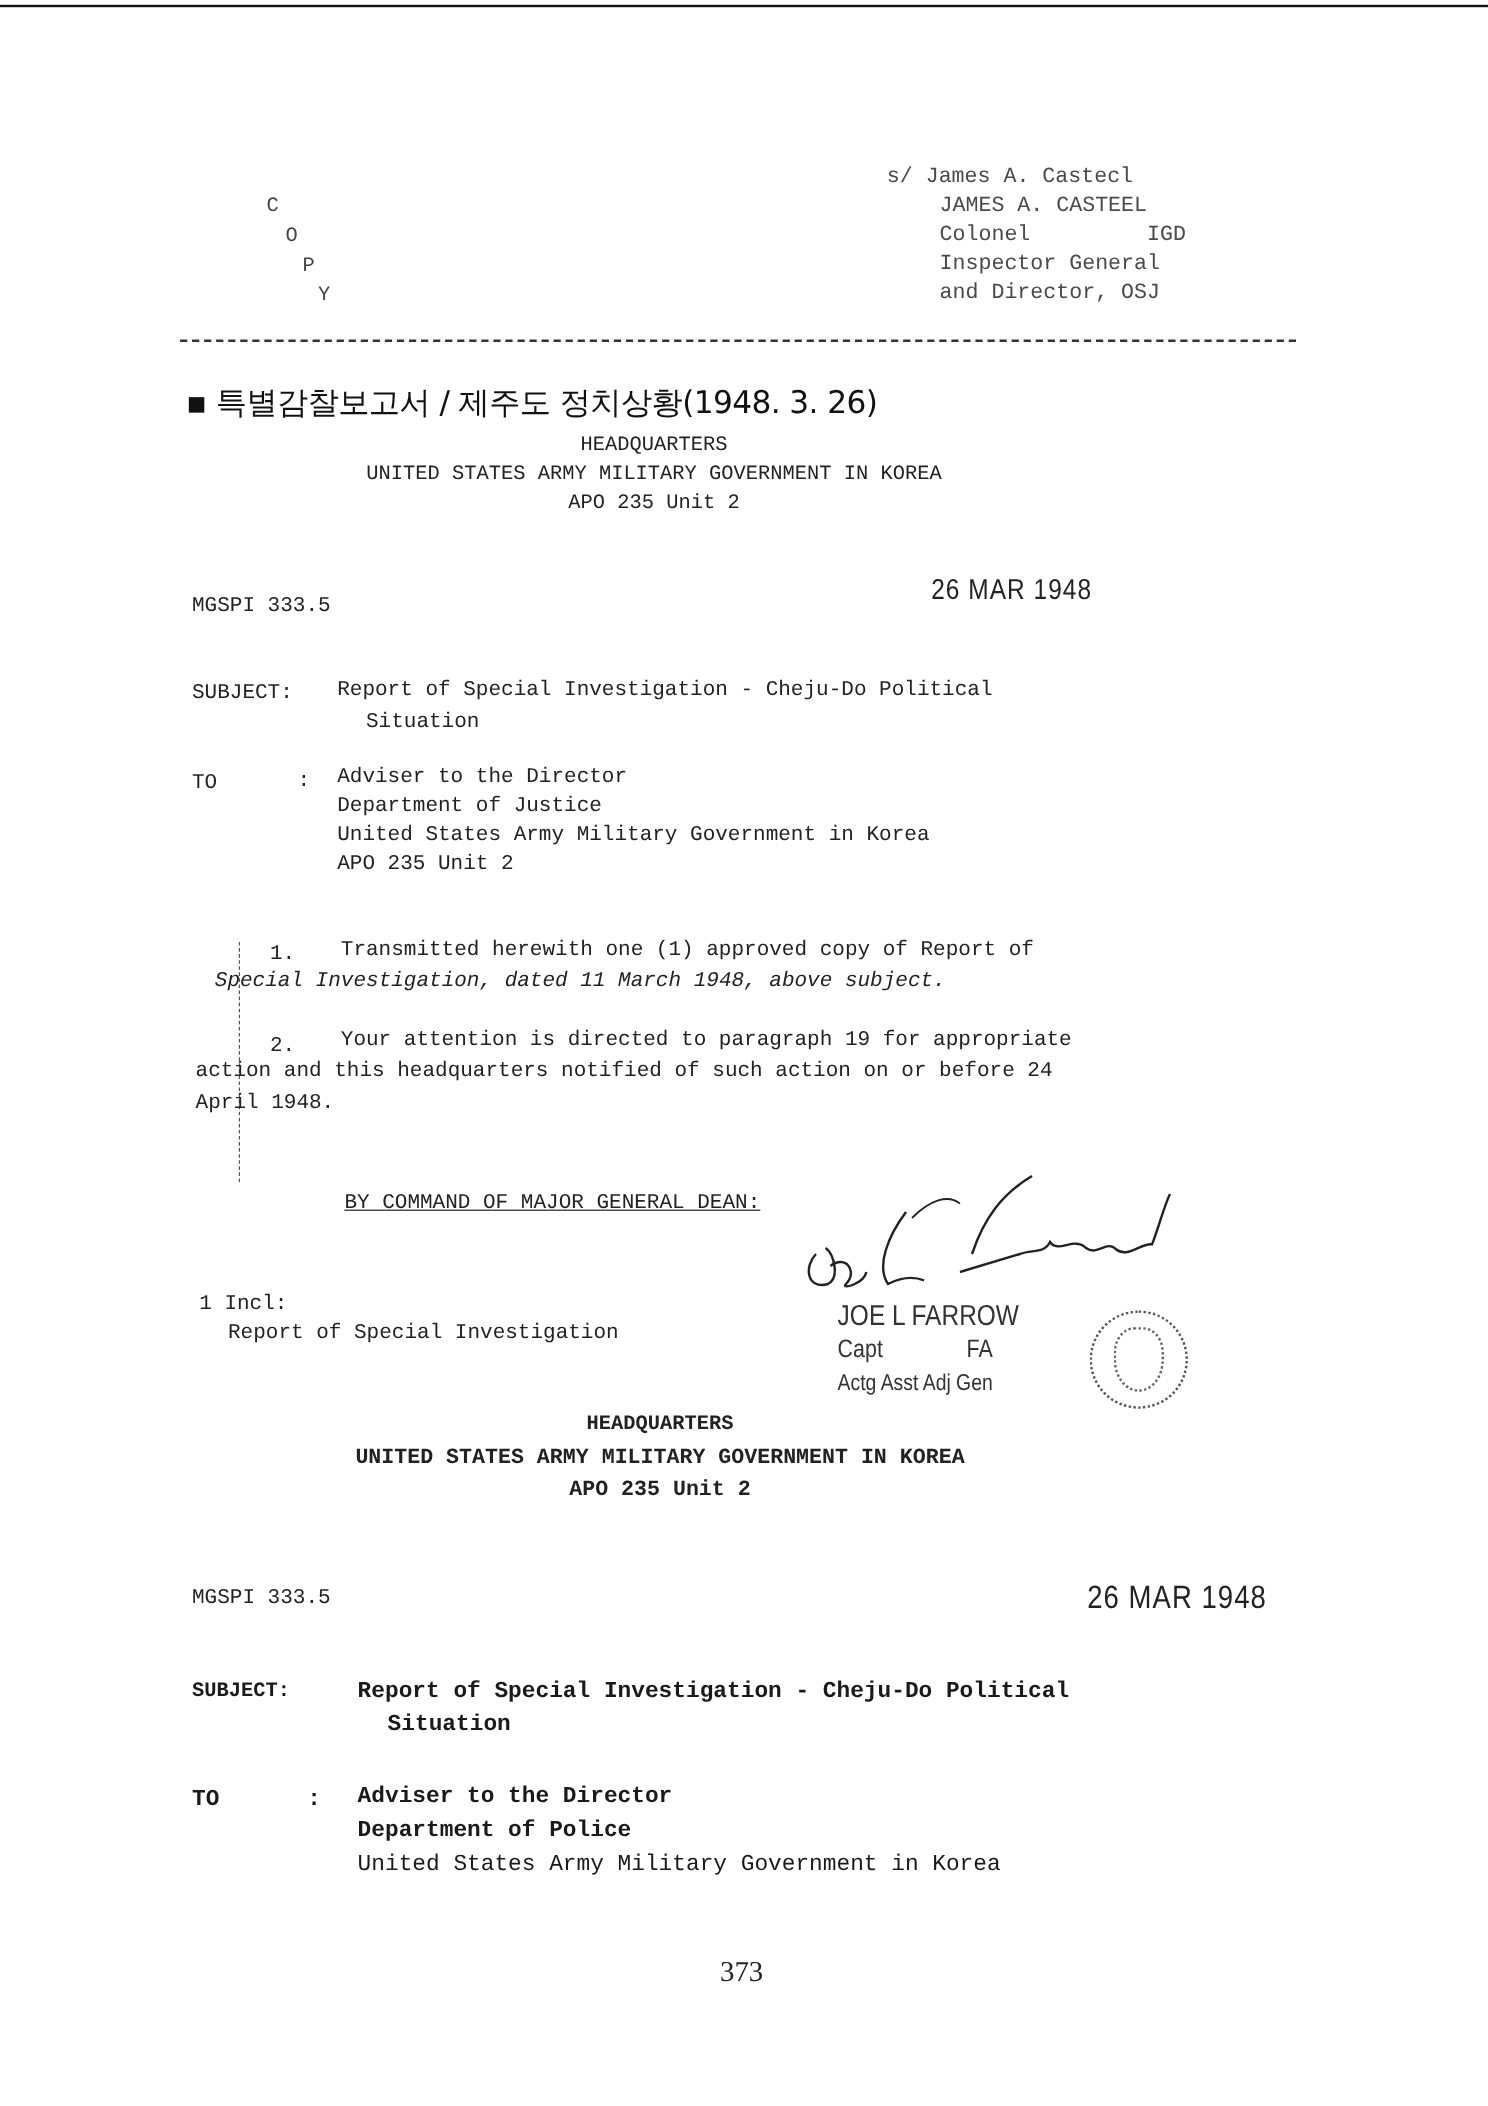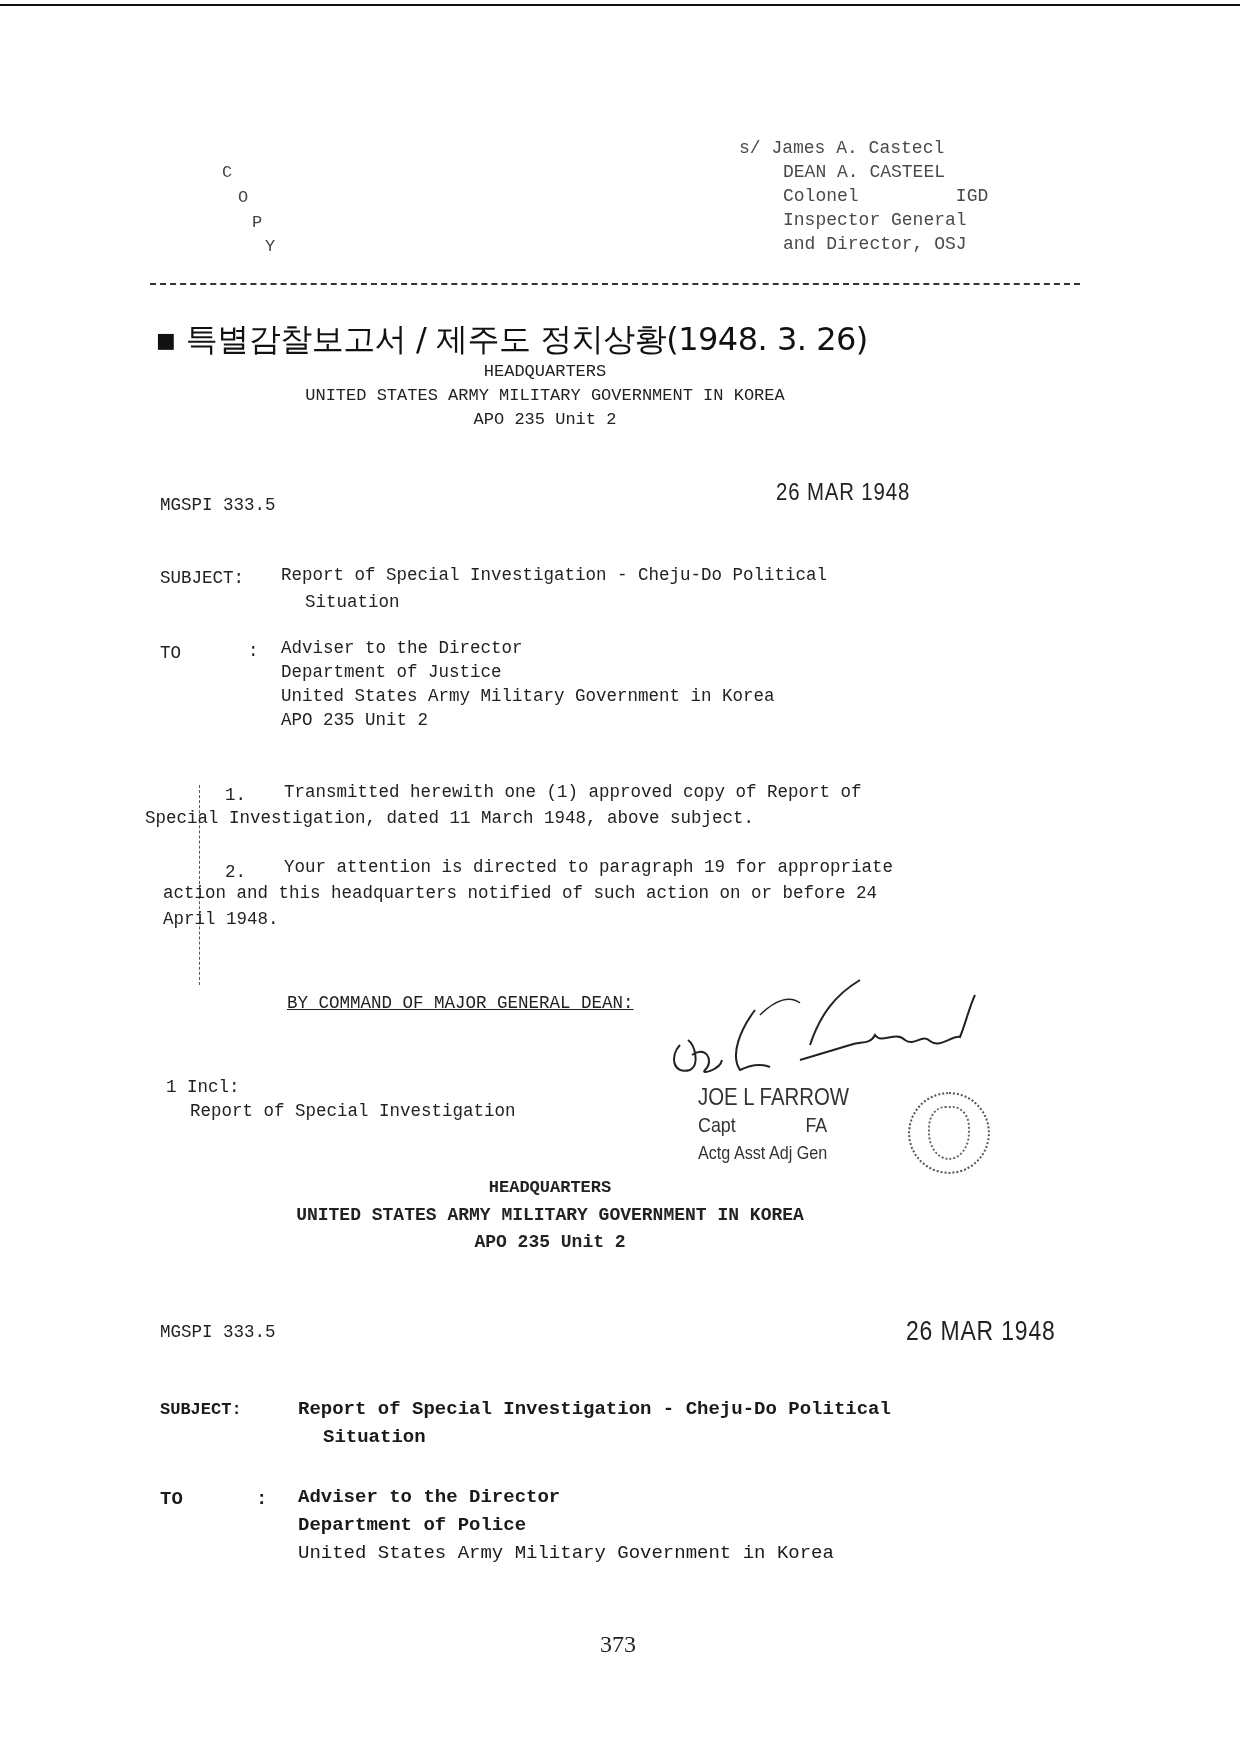--- a/index.html
+++ b/index.html
@@ -4,21 +4,21 @@
   <style>
     html, body { margin: 0; padding: 0; background: #ffffff; }
     body { width: 1240px; height: 1755px; position: relative; overflow: hidden; color: #1a1a1a; }
     .topline { position: absolute; left: 0; top: 4px; width: 1240px; height: 2px; background: #111; }
     .abs { position: absolute; white-space: pre; }
     .faint { color: #555; }
     .copy-letter { font-family: "Liberation Mono", monospace; font-size: 17px; color: #444; position: absolute; }
     .sigblock { font-family: "Liberation Mono", monospace; font-size: 18px; color: #4a4a4a; line-height: 24px; position: absolute; left: 783px; top: 136px; }
     .sigblock div { white-space: pre; }
     .dashline { position: absolute; left: 150px; top: 283px; width: 930px; height: 0; border-top: 2px dashed #333; }
-    .kr-title { position: absolute; left: 155px; top: 318px; font-family: "DejaVu Sans", sans-serif; font-size: 32px; color: #111; white-space: pre; letter-spacing: -0.5px; }
+    .kr-title { position: absolute; left: 155px; top: 318px; font-family: "DejaVu Sans", sans-serif; font-size: 26px; color: #111; white-space: pre; letter-spacing: -0.5px; }
     .hdr { position: absolute; font-family: "Liberation Mono", monospace; font-size: 17px; color: #222; text-align: center; white-space: pre; }
     .body-text { font-family: "Liberation Mono", monospace; font-size: 17.5px; color: #222; }
     .date-stamp { position: absolute; font-family: "Liberation Sans", sans-serif; font-size: 24px; color: #222; letter-spacing: 1px; transform: scaleX(0.85); transform-origin: left; white-space: pre; }
     .bold2 { font-family: "Liberation Mono", monospace; font-size: 19px; font-weight: bold; color: #1a1a1a; }
     .signature-svg { position: absolute; left: 660px; top: 975px; }
     .seal { position: absolute; left: 908px; top: 1092px; width: 78px; height: 78px; border: 2px dotted #555; border-radius: 50%; }
     .seal-inner { position: absolute; left: 18px; top: 12px; width: 38px; height: 50px; border: 2px dotted #666; border-radius: 40% 40% 50% 50%; }
     .signer { position: absolute; left: 698px; top: 1083px; font-family: "Liberation Sans", sans-serif; color: #333; line-height: 28px; transform: scaleX(0.85); transform-origin: left; }
     .signer div { white-space: pre; }
     .margin-line { position: absolute; left: 199px; top: 785px; height: 200px; border-left: 1px dashed #555; }
@@ -31,21 +31,21 @@
 
 <div>
   <span class="copy-letter" style="left:222px;top:163px;">C</span>
   <span class="copy-letter" style="left:238px;top:188px;">O</span>
   <span class="copy-letter" style="left:252px;top:213px;">P</span>
   <span class="copy-letter" style="left:265px;top:237px;">Y</span>
 </div>
 
 <div class="sigblock">
   <div style="margin-left:-44px;">s/ James A. Castecl</div>
-  <div>DEAN A. CASTEEL</div>
+  <div>JAMES A. CASTEEL</div>
   <div>Colonel         IGD</div>
   <div>Inspector General</div>
   <div>and Director, OSJ</div>
 </div>
 
 <div class="dashline"></div>
 
 <div class="kr-title">▪ 특별감찰보고서 / 제주도 정치상황(1948. 3. 26)</div>
 
 <div class="hdr" style="left:0;width:1090px;top:362px;">HEADQUARTERS</div>
@@ -63,21 +63,21 @@
 <div class="abs body-text" style="left:248px;top:641px;">:</div>
 <div class="abs body-text" style="left:281px;top:638px;">Adviser to the Director</div>
 <div class="abs body-text" style="left:281px;top:662px;">Department of Justice</div>
 <div class="abs body-text" style="left:281px;top:686px;">United States Army Military Government in Korea</div>
 <div class="abs body-text" style="left:281px;top:710px;">APO 235 Unit 2</div>
 
 <div class="margin-line"></div>
 
 <div class="abs body-text" style="left:225px;top:785px;">1.</div>
 <div class="abs body-text" style="left:284px;top:782px;">Transmitted herewith one (1) approved copy of Report of</div>
-<div class="abs body-text" style="left:145px;top:808px;">Special Investigation, dated 11 March 1948, above subject.</div>
+<div class="abs body-text" style="left:179px;top:808px;font-style:italic;">Special Investigation, dated 11 March 1948, above subject.</div>
 
 <div class="abs body-text" style="left:225px;top:862px;">2.</div>
 <div class="abs body-text" style="left:284px;top:857px;">Your attention is directed to paragraph 19 for appropriate</div>
 <div class="abs body-text" style="left:163px;top:883px;">action and this headquarters notified of such action on or before 24</div>
 <div class="abs body-text" style="left:163px;top:909px;">April 1948.</div>
 
 <div class="abs body-text" style="left:287px;top:993px;text-decoration:underline;">BY COMMAND OF MAJOR GENERAL DEAN:</div>
 
 <svg class="signature-svg" width="340" height="110" viewBox="0 0 340 110">
   <path d="M20 70 C 10 80, 12 100, 30 95 C 40 90, 35 70, 28 65" fill="none" stroke="#222" stroke-width="2"></path>

